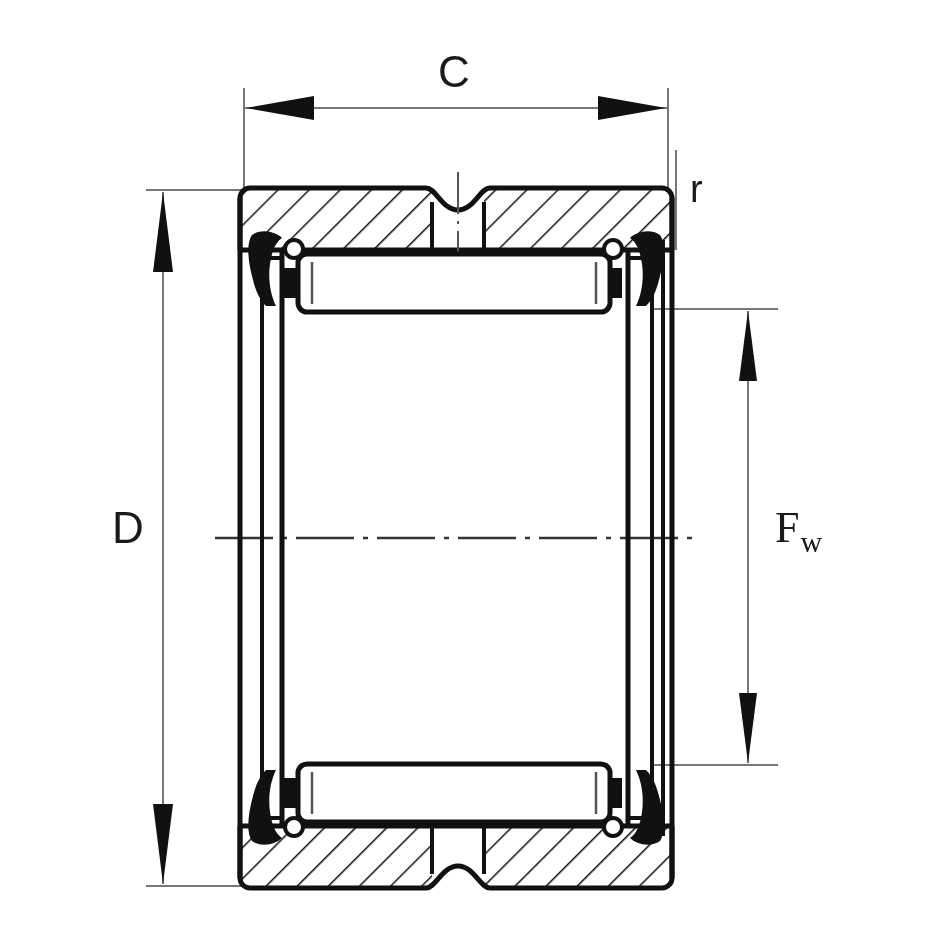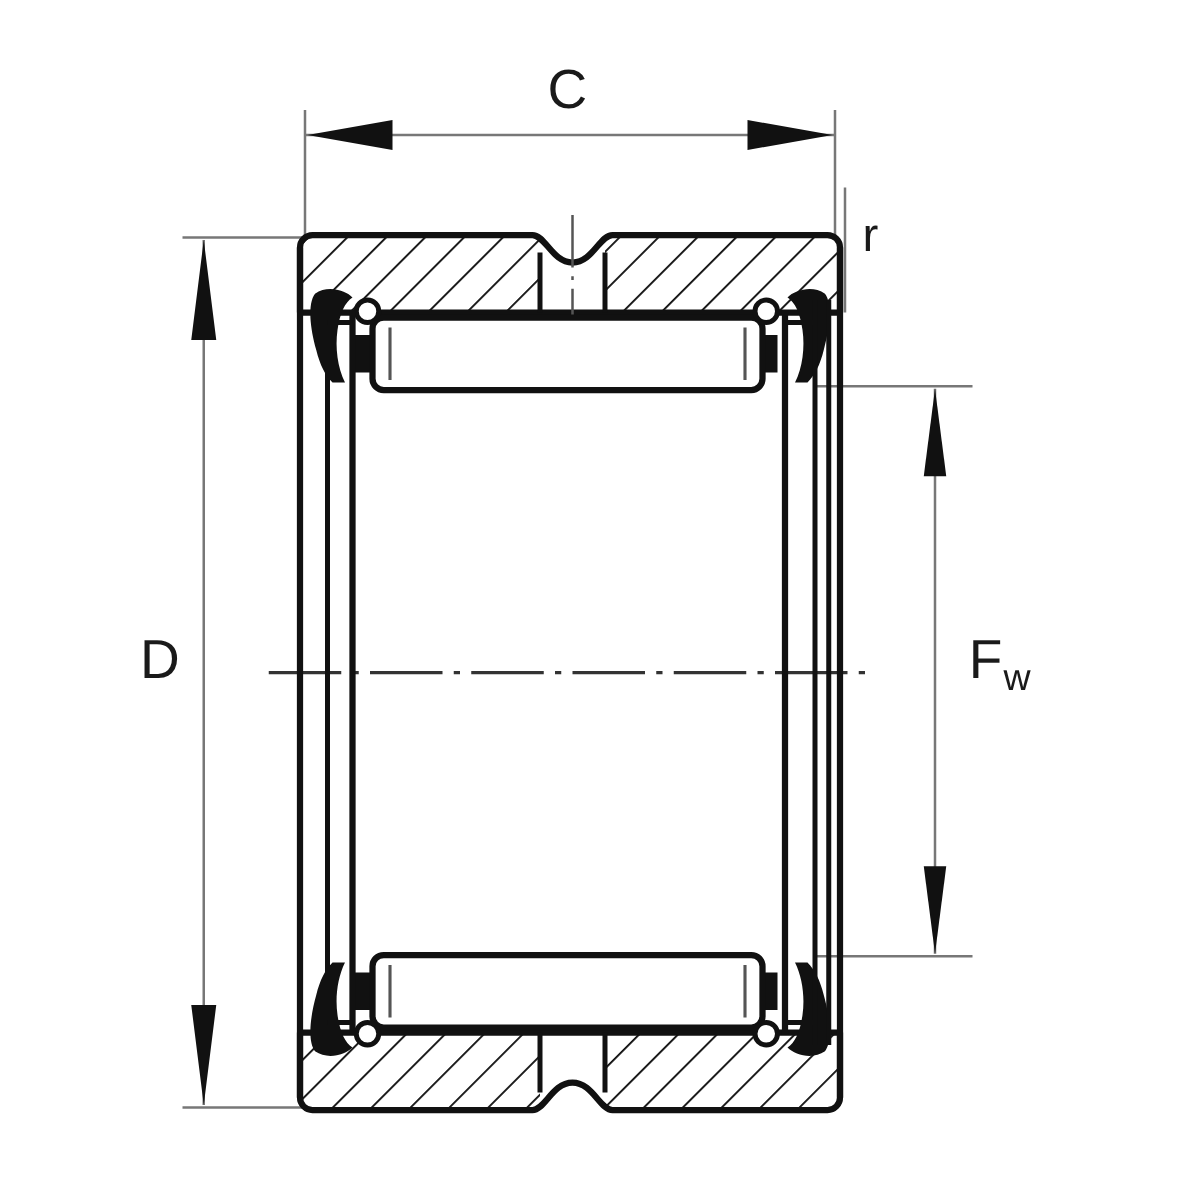--- a/index.html
+++ b/index.html
@@ -43,20 +43,21 @@
   }
   #label-D {
     left: 112px;
     top: 506px;
     font-size: 44px;
   }
   #label-Fw {
     left: 775px;
     top: 506px;
     font-size: 44px;
+    font-family: Liberation Serif, serif;
   }
   #label-Fw .sub {
     font-size: 30px;
     vertical-align: baseline;
     position: relative;
     top: 10px;
     left: 1px;
   }
 </style>
 </head>

